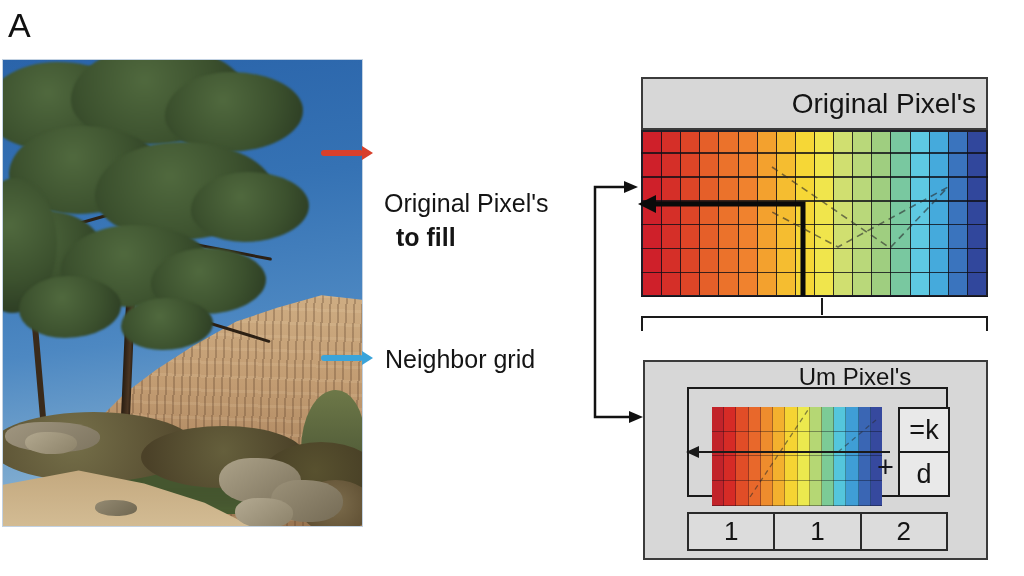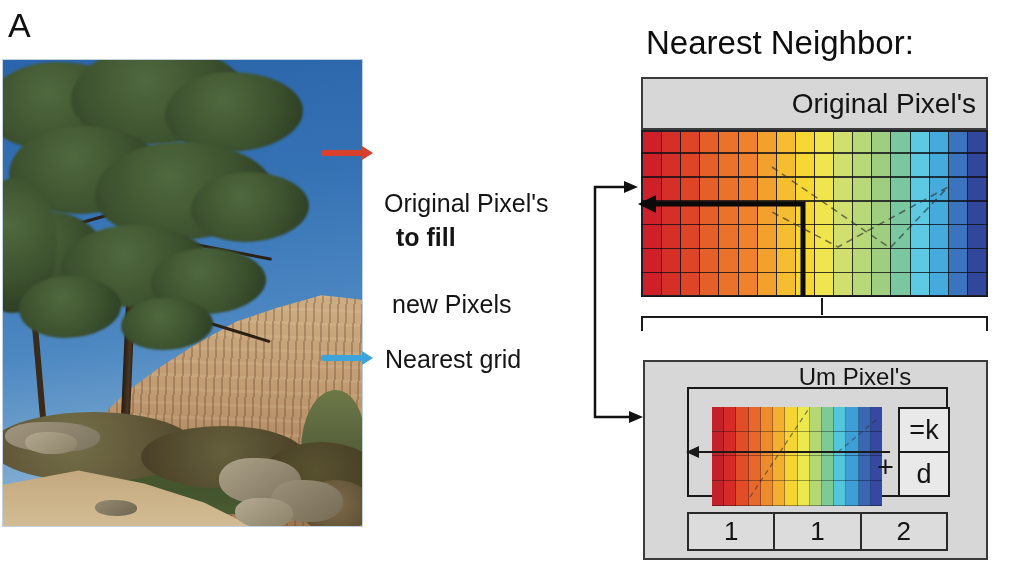--- a/index.html
+++ b/index.html
@@ -193,24 +193,22 @@
   <div class="marker-arrow marker-red" style="color: rgb(216, 64, 44);">
     <span class="shaft"></span>
     <span class="head"></span>
   </div>
   <div class="marker-arrow marker-blue" style="color: rgb(59, 164, 218);">
     <span class="shaft"></span>
     <span class="head"></span>
   </div>
   <div class="note note-2">Original Pixel's</div>
   <div class="note note-3">to fill</div>
-  <div class="note note-4">new Pixels</div>
-  <div class="note note-5">Nearest grid</div>
-
-  <div class="title">Nearest Neighbor:</div>
+  <div class="note note-5">Neighbor grid</div>
+
 
   <div class="header-bar">
     <span>Original Pixel's</span>
   </div>
 
   <div class="pixel-grid top-grid">
       <div class="col" style="background: rgb(207, 32, 42);"></div>
       <div class="col" style="background: rgb(213, 47, 40);"></div>
       <div class="col" style="background: rgb(222, 69, 39);"></div>
       <div class="col" style="background: rgb(229, 95, 41);"></div>

